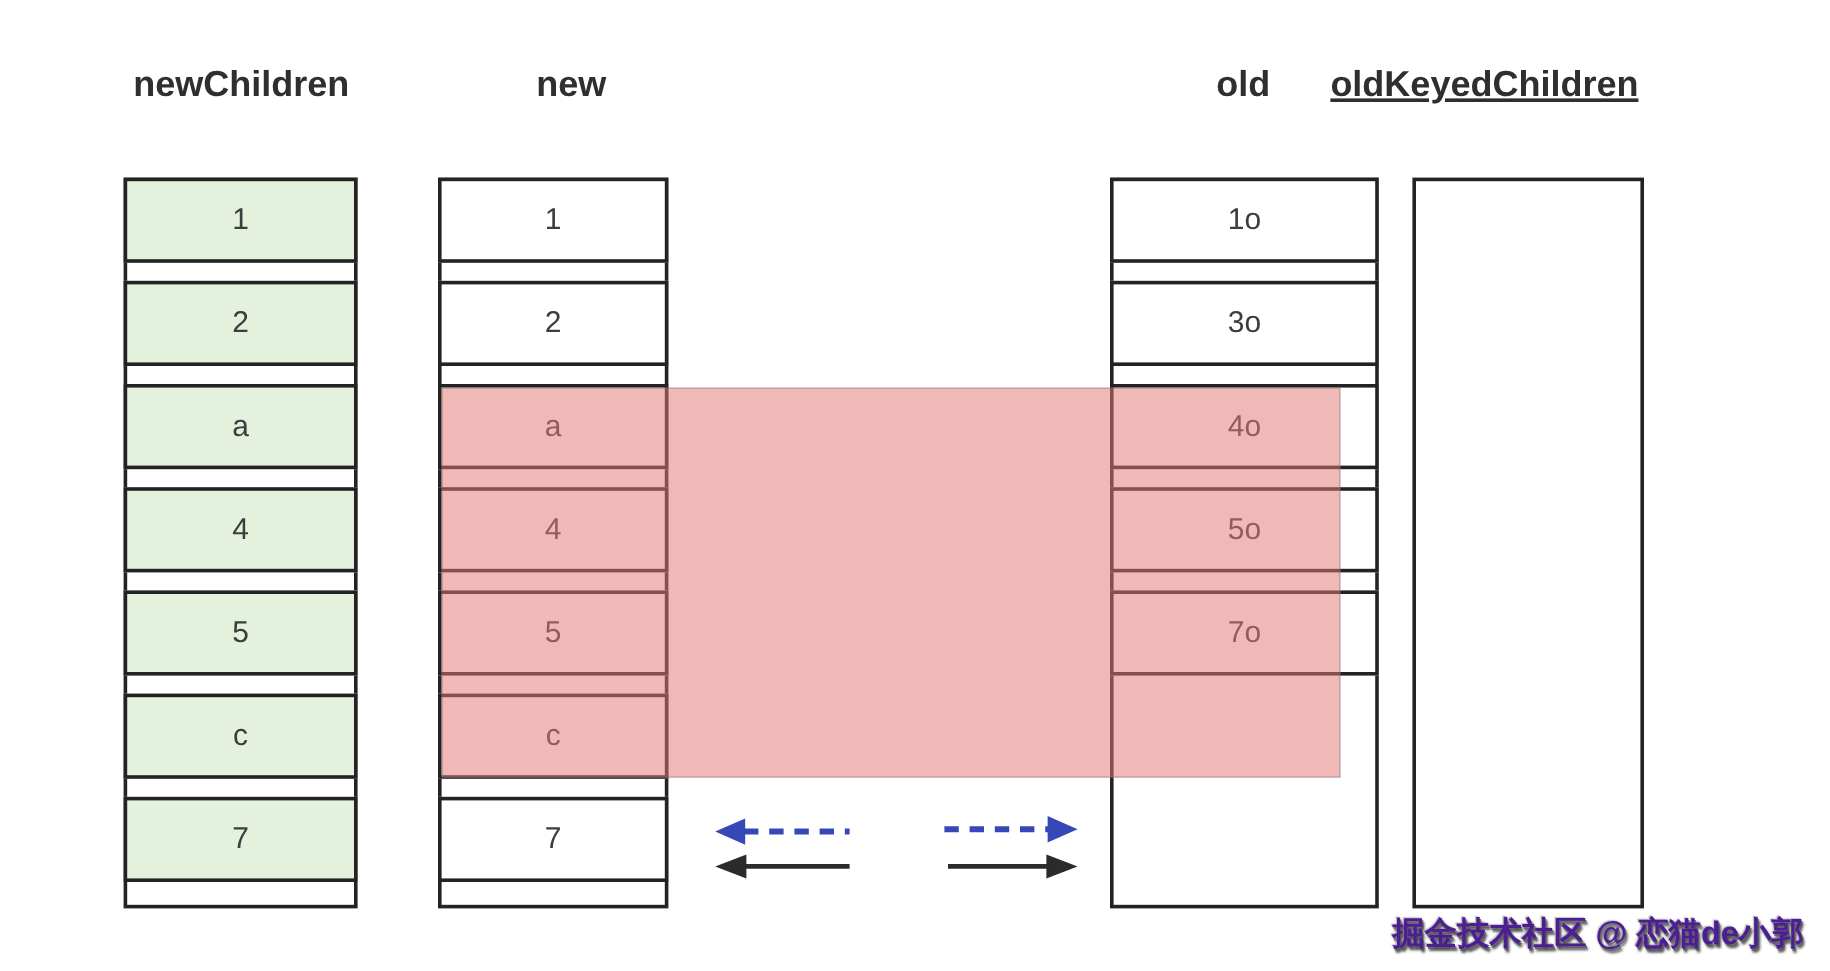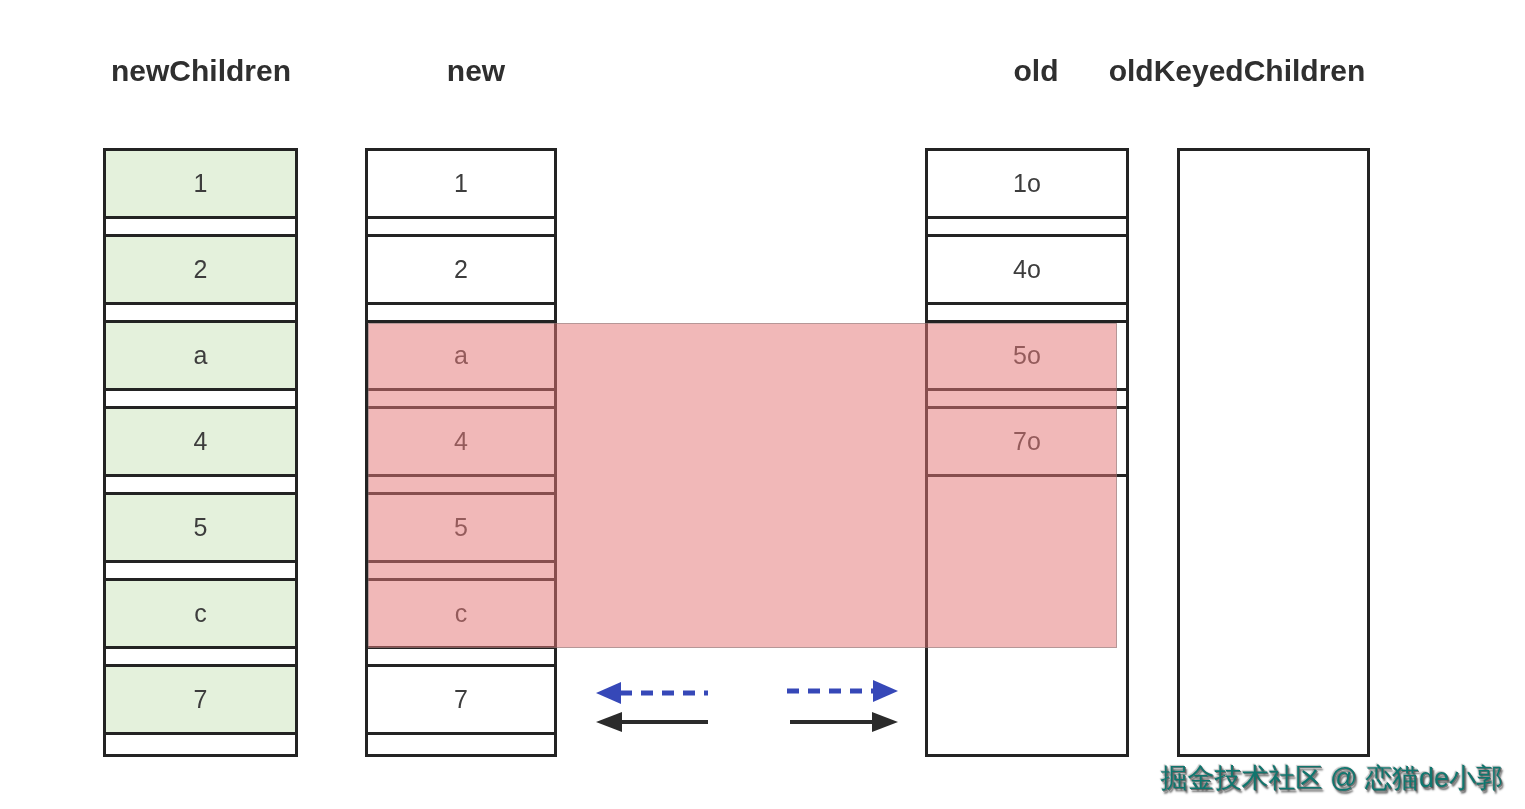--- a/index.html
+++ b/index.html
@@ -17,37 +17,37 @@
     top: 54px;
     transform: translateX(-50%);
     font-size: 30px;
     font-weight: 700;
     color: var(--header-text, #2f2f2f);
     white-space: nowrap;
   }
   .header-newchildren { left: 201px; }
   .header-new { left: 476px; }
   .header-old { left: 1005px; margin-left: 31px; }
-  .header-oldkeyed { left: 1237px; }
+  .header-oldkeyed { left: 1237px; text-decoration: underline; }
 
   .col {
     position: absolute;
     top: 148px;
     height: 609px;
     border: 3px solid var(--border, #232323);
     background: #ffffff;
     box-sizing: border-box;
     display: flex;
     flex-direction: column;
     gap: 15px;
     z-index: 1;
   }
   .col-newchildren { left: 103px; width: 195px; }
   .col-new { left: 365px; width: 192px; }
-  .col-old { left: 925px; width: 204px; }
+  .col-old { left: 925px; width: 224px; }
   .col-oldkeyed { left: 1177px; width: 193px; }
 
   .cell {
     flex: 0 0 71px;
     height: 71px;
     margin: 0 -3px;
     border: 3px solid var(--border, #232323);
     box-sizing: border-box;
     background: #ffffff;
     display: flex;
@@ -76,22 +76,22 @@
     left: 580px;
     top: 670px;
     z-index: 6;
   }
 
   .watermark {
     position: absolute;
     right: 22px;
     top: 760px;
     font-size: 27px;
-    font-weight: 400;
-    color: #0f766e;
+    font-weight: 700;
+    color: #4c1d95;
     white-space: nowrap;
     text-shadow: 2px 3px 2px rgba(80,80,80,0.95), -1px -1px 1px rgba(150,150,150,0.6), 1px 1px 0 rgba(90,90,90,0.8);
     z-index: 10;
   }
 </style>
 </head>
 <body>
 
 <div class="canvas">
 
@@ -113,20 +113,21 @@
       <div class="cell">1</div>
       <div class="cell">2</div>
       <div class="cell">a</div>
       <div class="cell">4</div>
       <div class="cell">5</div>
       <div class="cell">c</div>
       <div class="cell">7</div>
     </div>
   <div class="col col-old">
       <div class="cell">1o</div>
+      <div class="cell">3o</div>
       <div class="cell">4o</div>
       <div class="cell">5o</div>
       <div class="cell">7o</div>
     </div>
   <div class="col col-oldkeyed"></div>
 
   <div class="overlay"></div>
 
   <svg class="arrows-svg" width="330" height="70" viewBox="0 0 330 70">
 

